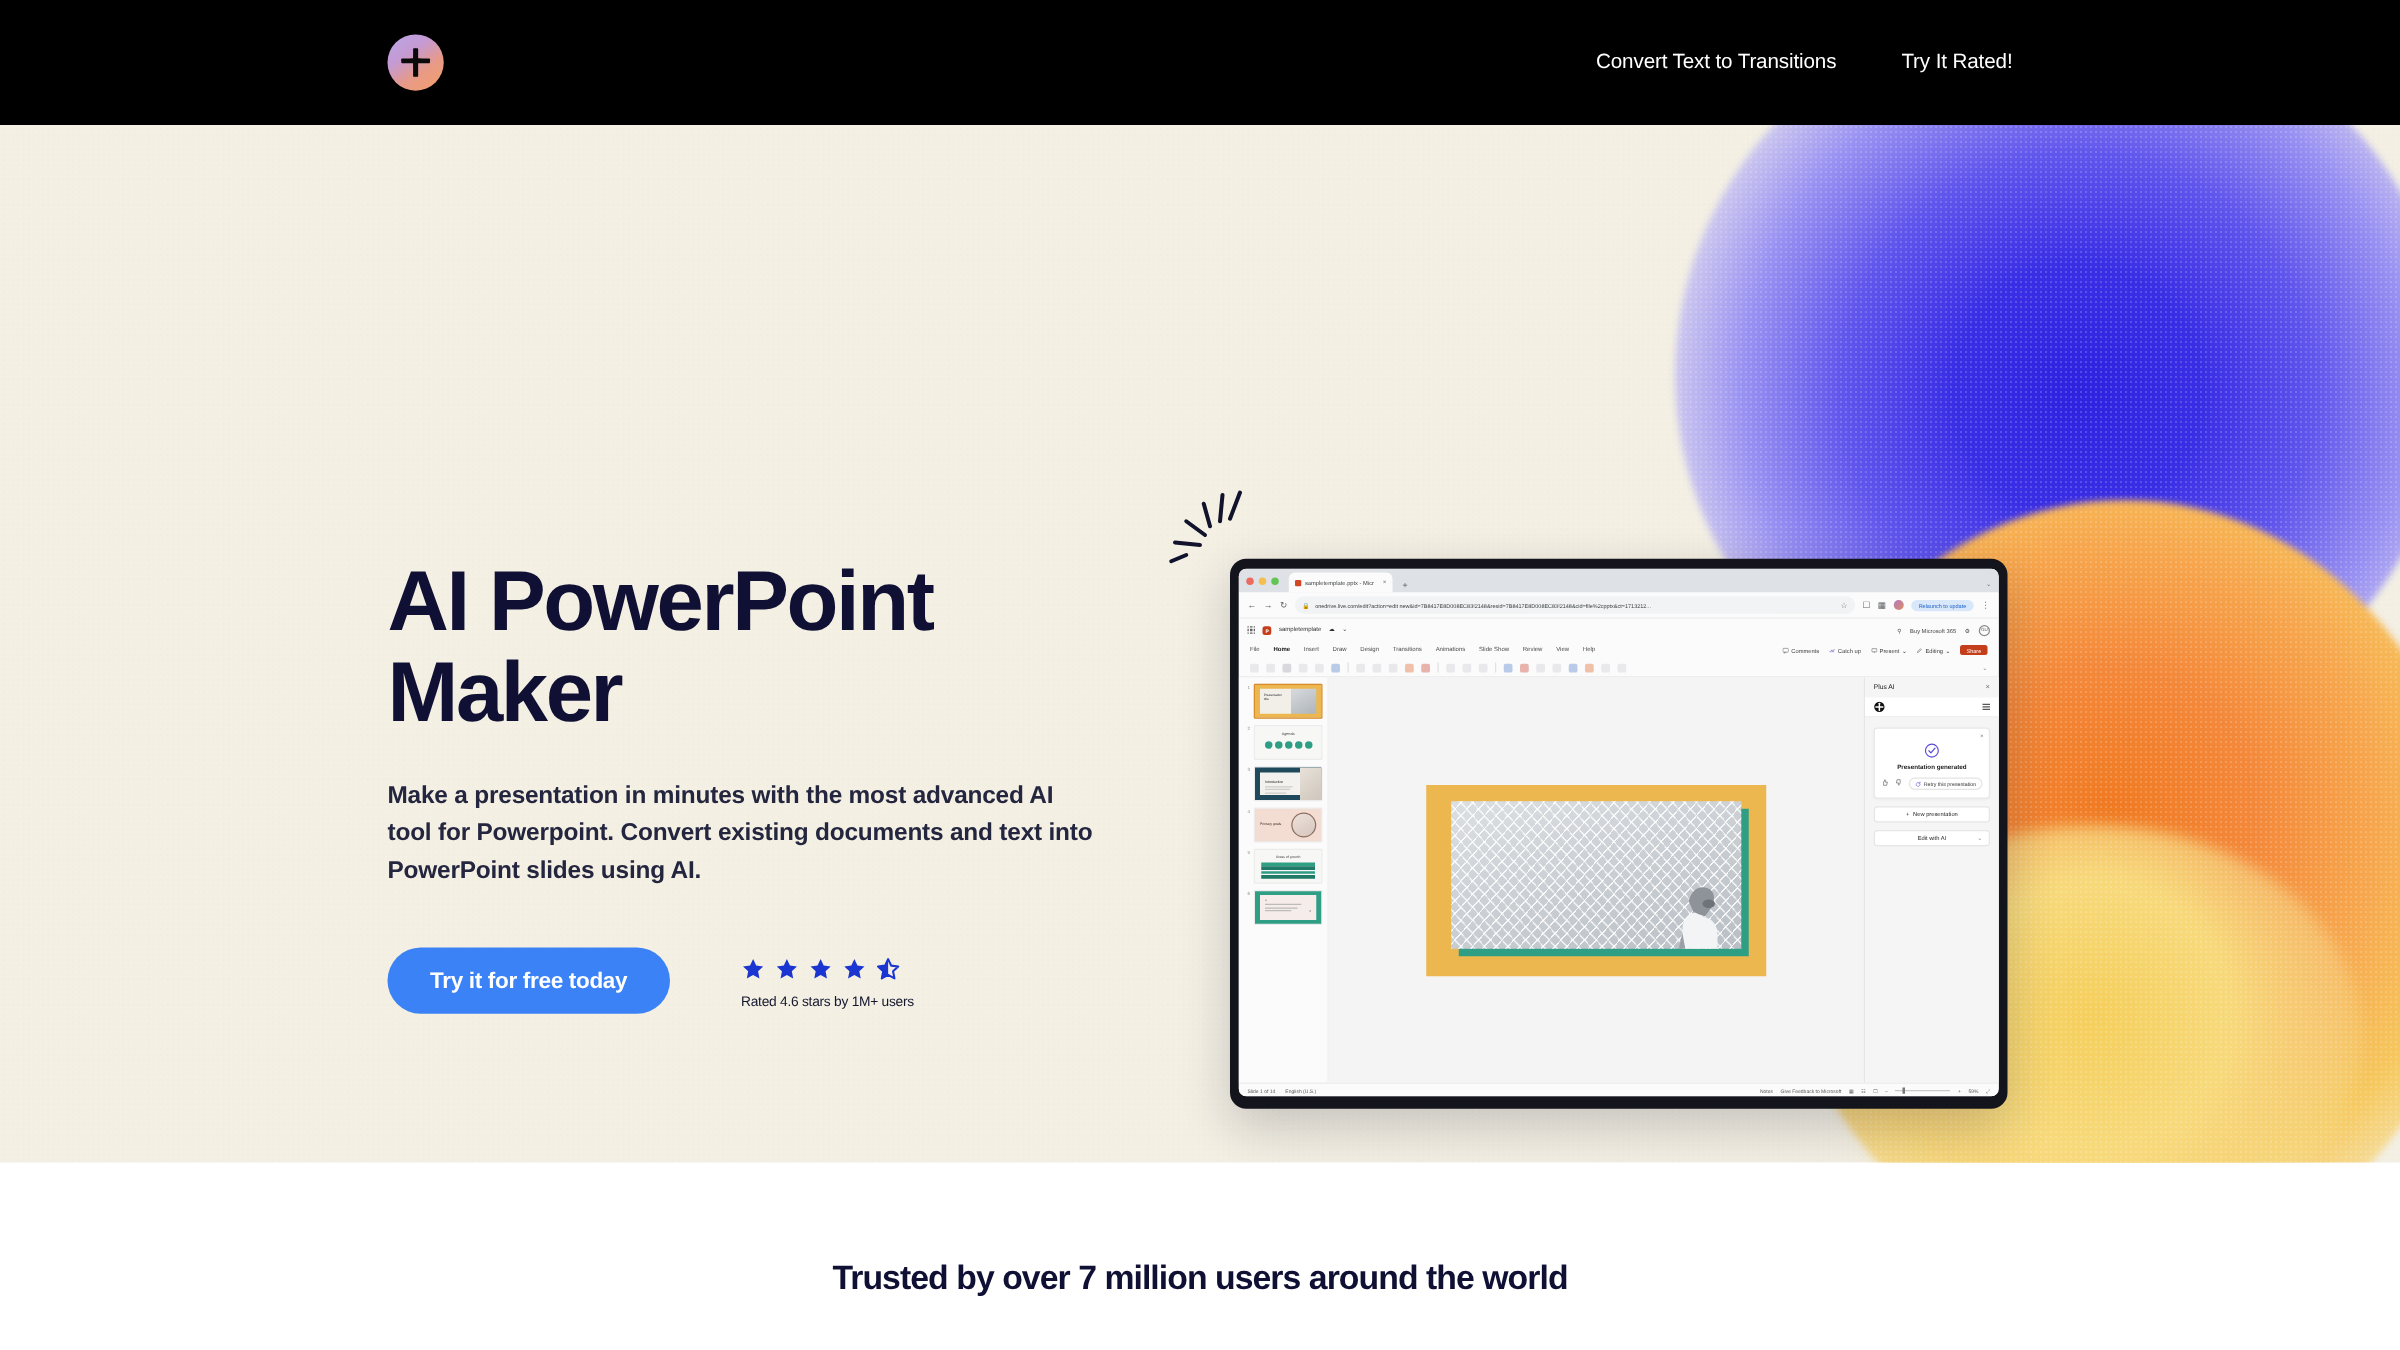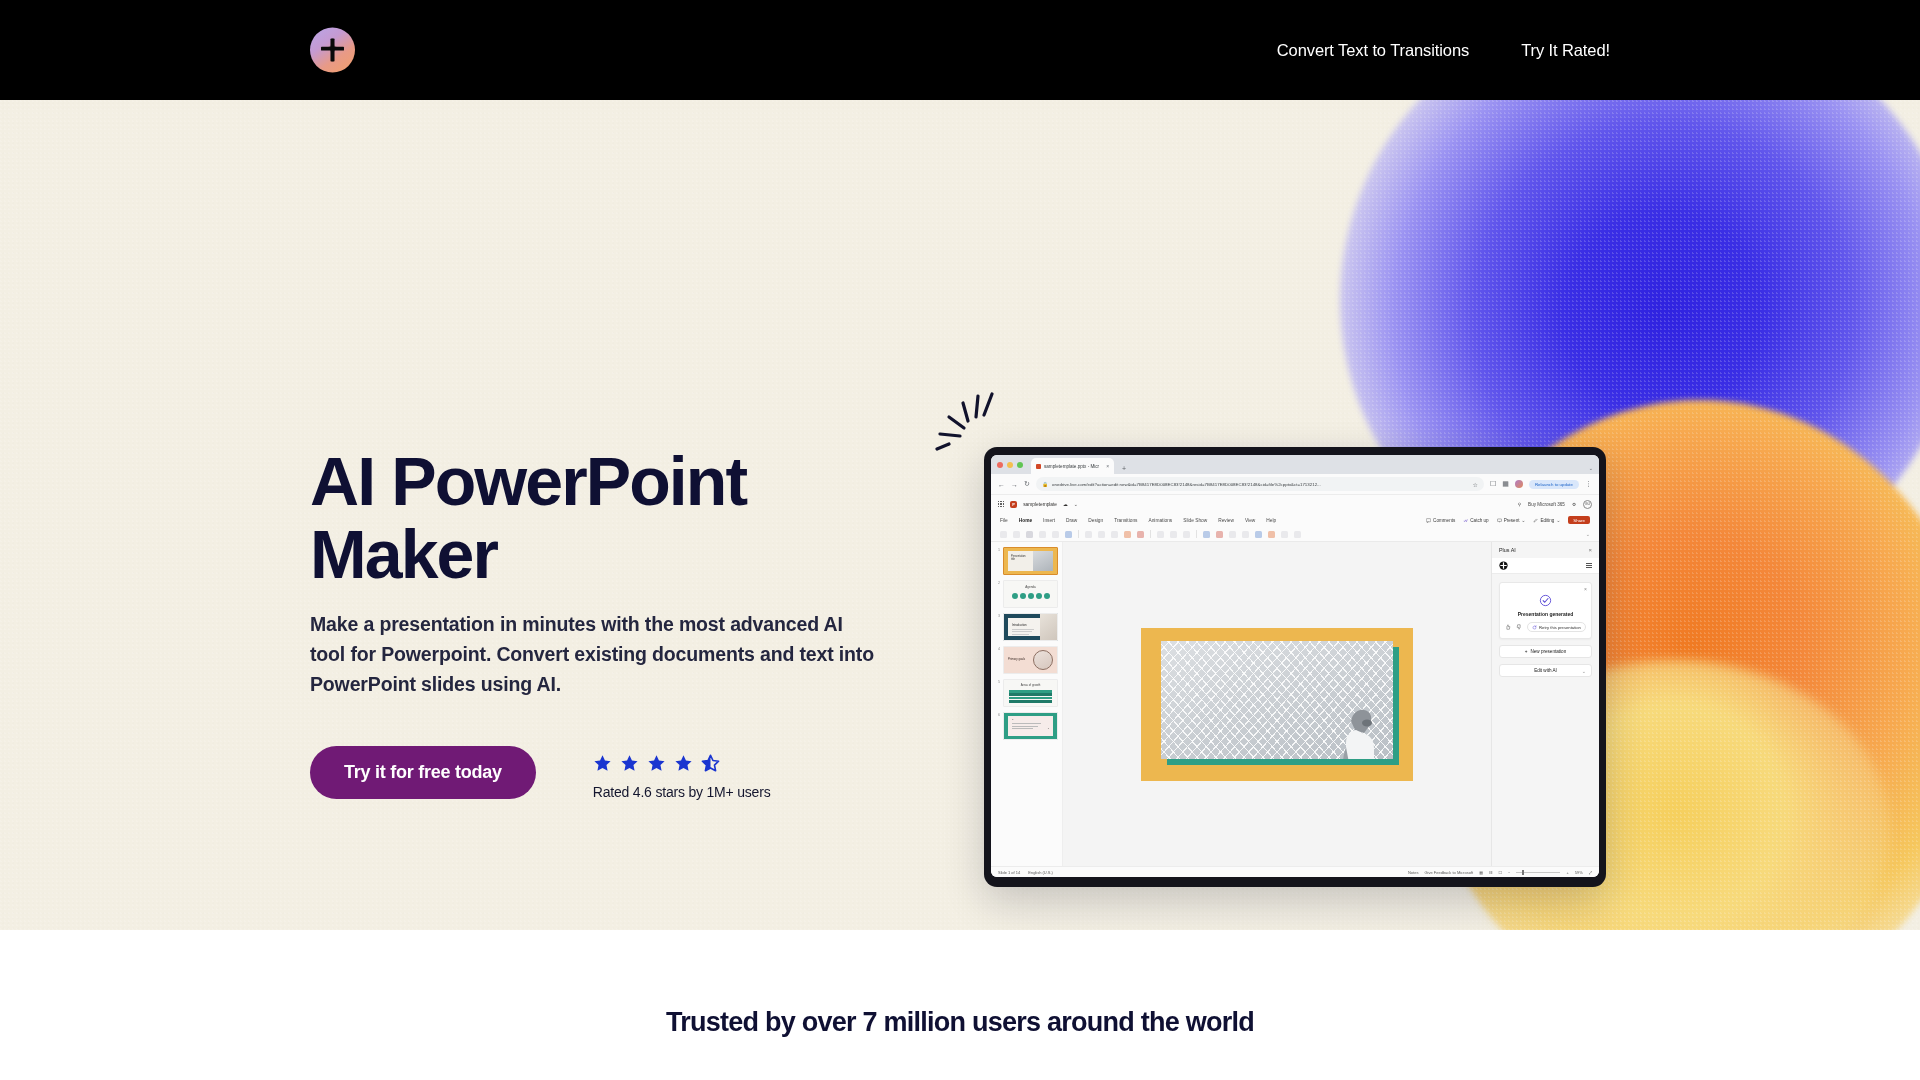--- a/index.html
+++ b/index.html
@@ -74,42 +74,42 @@
   }
 
   .hero-inner{ position:relative; z-index:5; height:100%; }
 
   .hero-copy{
     position:absolute; left:310px; top:345px; width:600px;
   }
   h1.hero-title{
     font-size:68px; line-height:1.07; font-weight:700;
     color:#0f1033; letter-spacing:-1.9px;
-    margin-bottom:18px;
+    margin-bottom:30px;
   }
   p.hero-sub{
     font-size:19.5px; line-height:1.55; color:#24263f;
     letter-spacing:-0.15px; width:565px;
     margin-bottom:47px;
     font-weight:bold;
   }
   .cta-row{ display:flex; align-items:flex-start; gap:57px; }
   .cta-btn{
     display:inline-flex; align-items:center; justify-content:center;
-    background:#701a75; color:#fff;
+    background:#3b82f6; color:#fff;
     font-size:18px; font-weight:700; letter-spacing:-0.25px;
     border:none; border-radius:40px;
     padding:0 34px; height:53px; cursor:pointer;
     font-family:"Liberation Sans", sans-serif;
   }
   .rating{ padding-top:8px; }
   .stars{ display:flex; gap:8px; margin-bottom:11px; }
   .stars svg{ display:block; }
   .rating-text{
-    font-size:14px; color:#14162e; font-weight:500; letter-spacing:-0.2px;
+    font-size:11px; color:#14162e; font-weight:500; letter-spacing:-0.2px;
   }
 
   
   .sparkles{ position:absolute; left:935px; top:292px; }
   .device{
     position:absolute; left:984px; top:347px;
     width:622px; height:440px;
     background:#14141c;
     border-radius:13px;
     padding:8px 7px 10px 7px;

